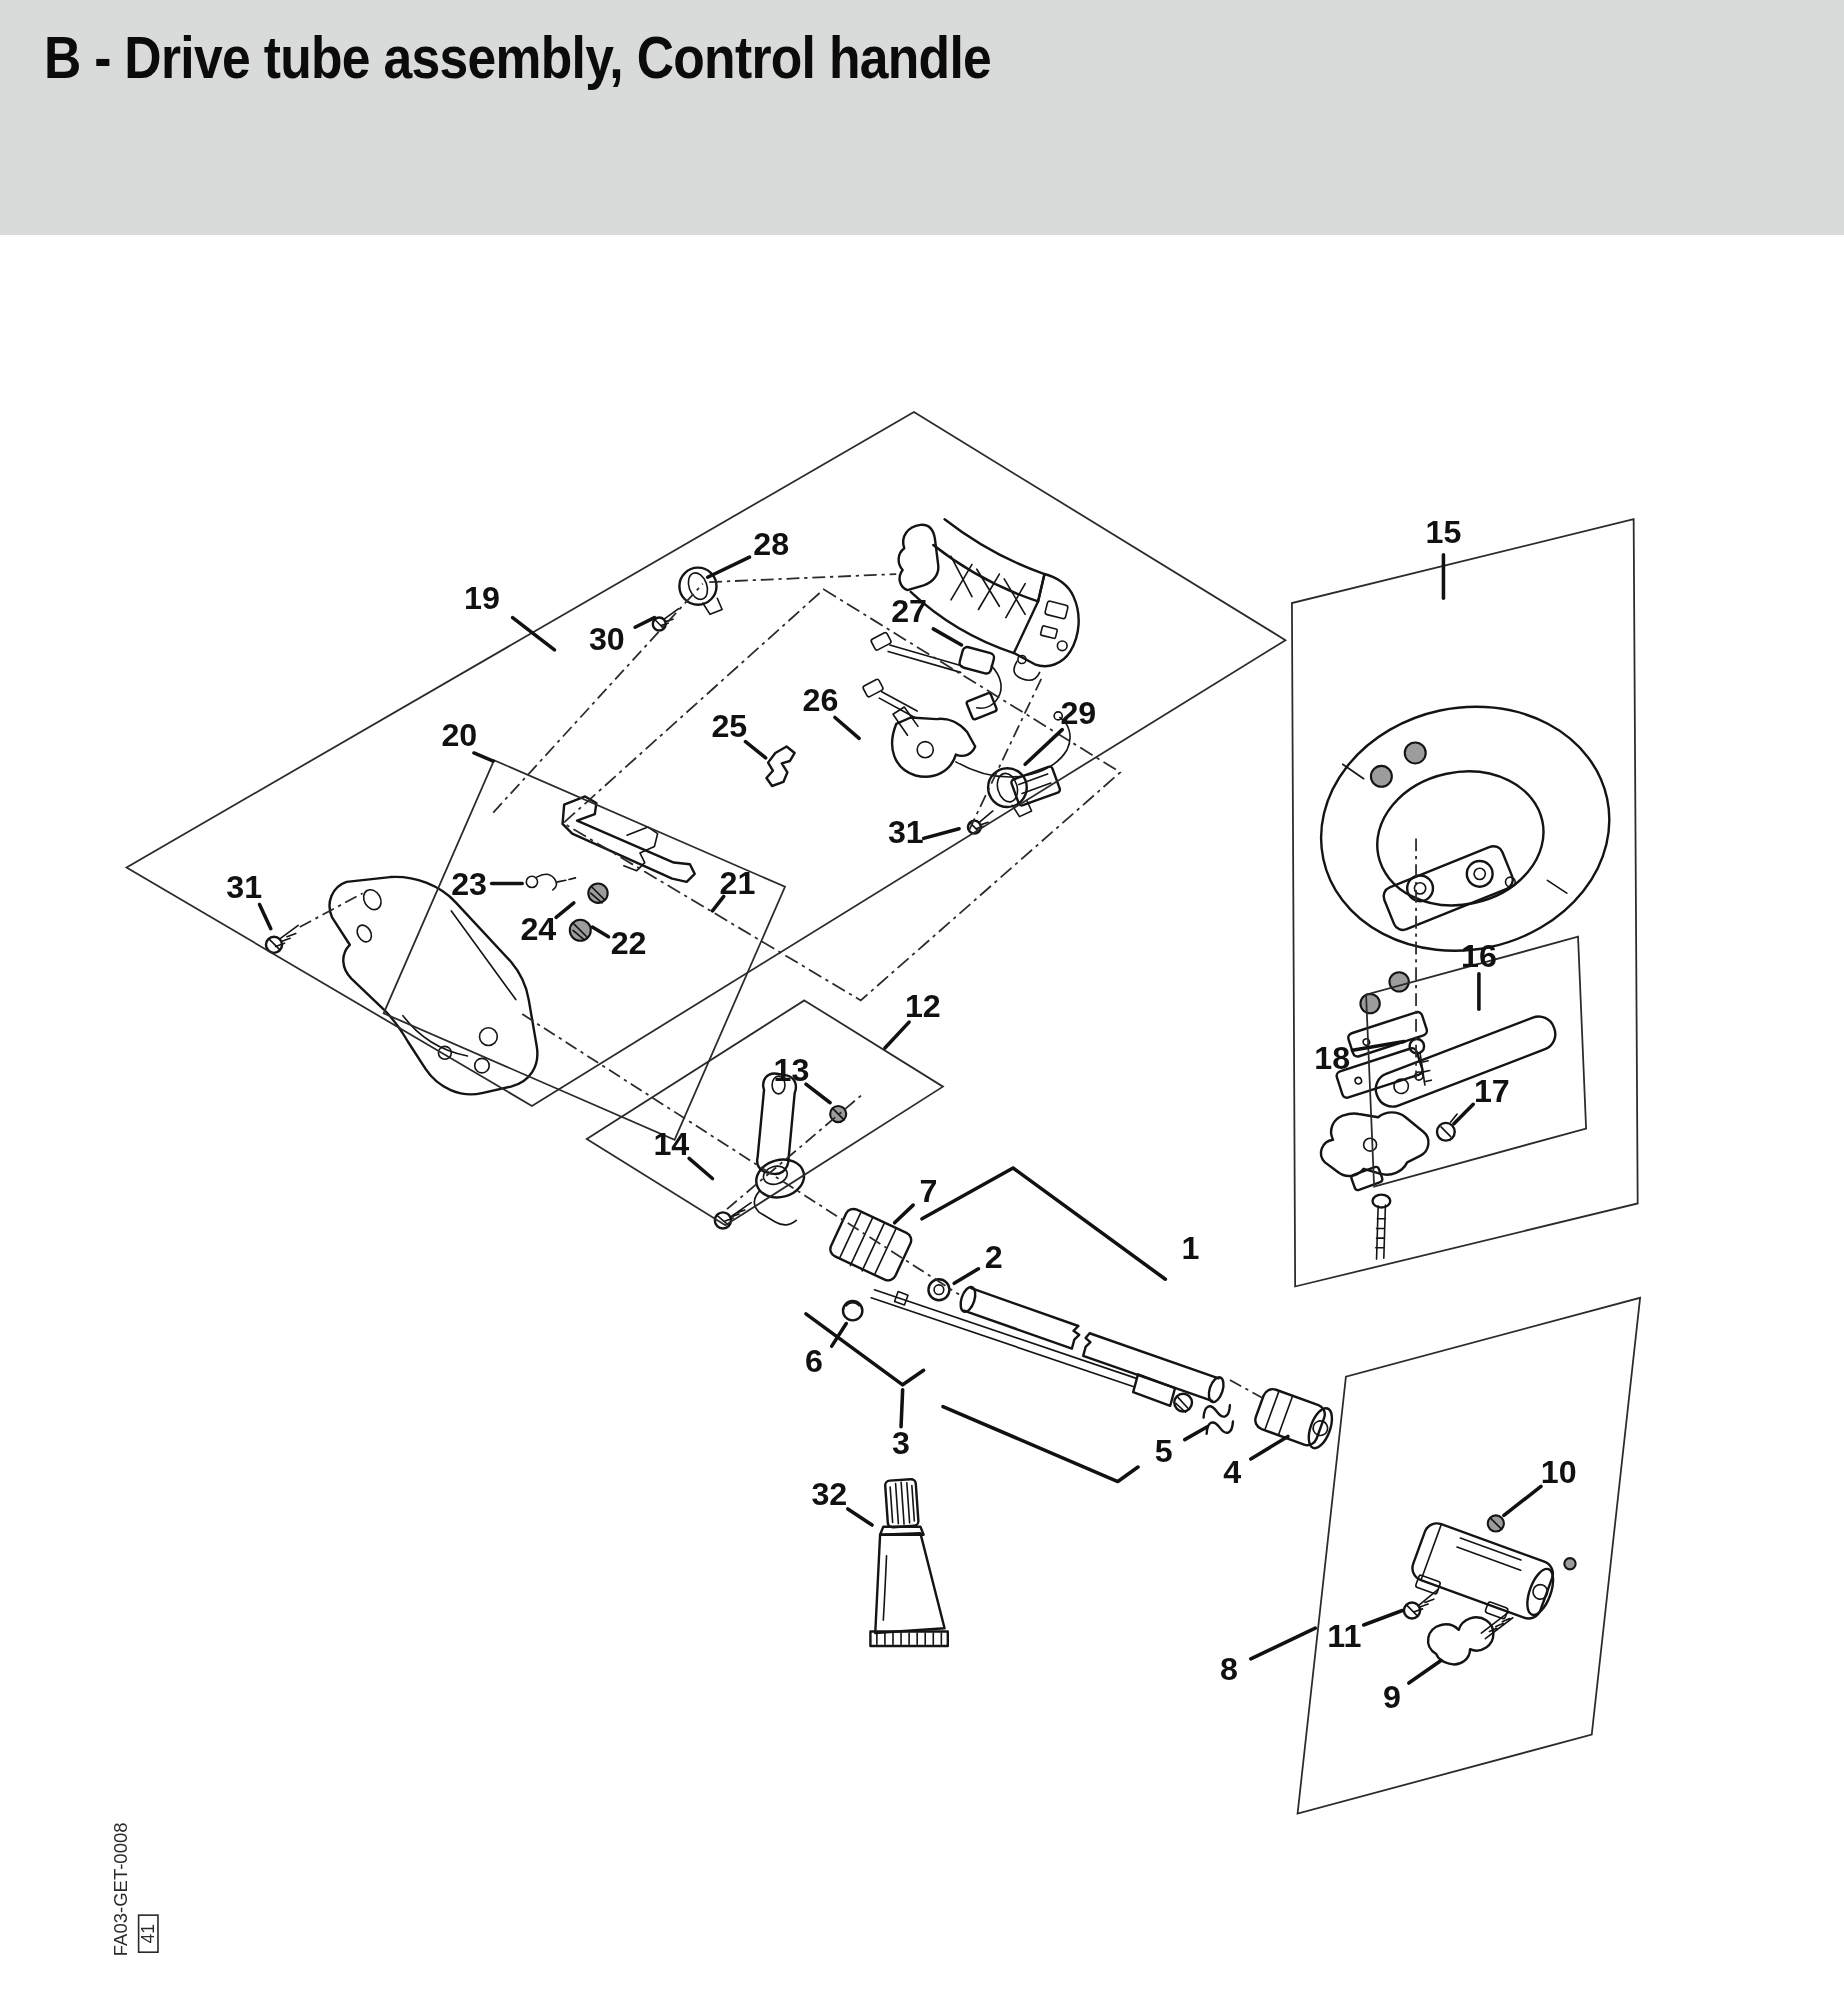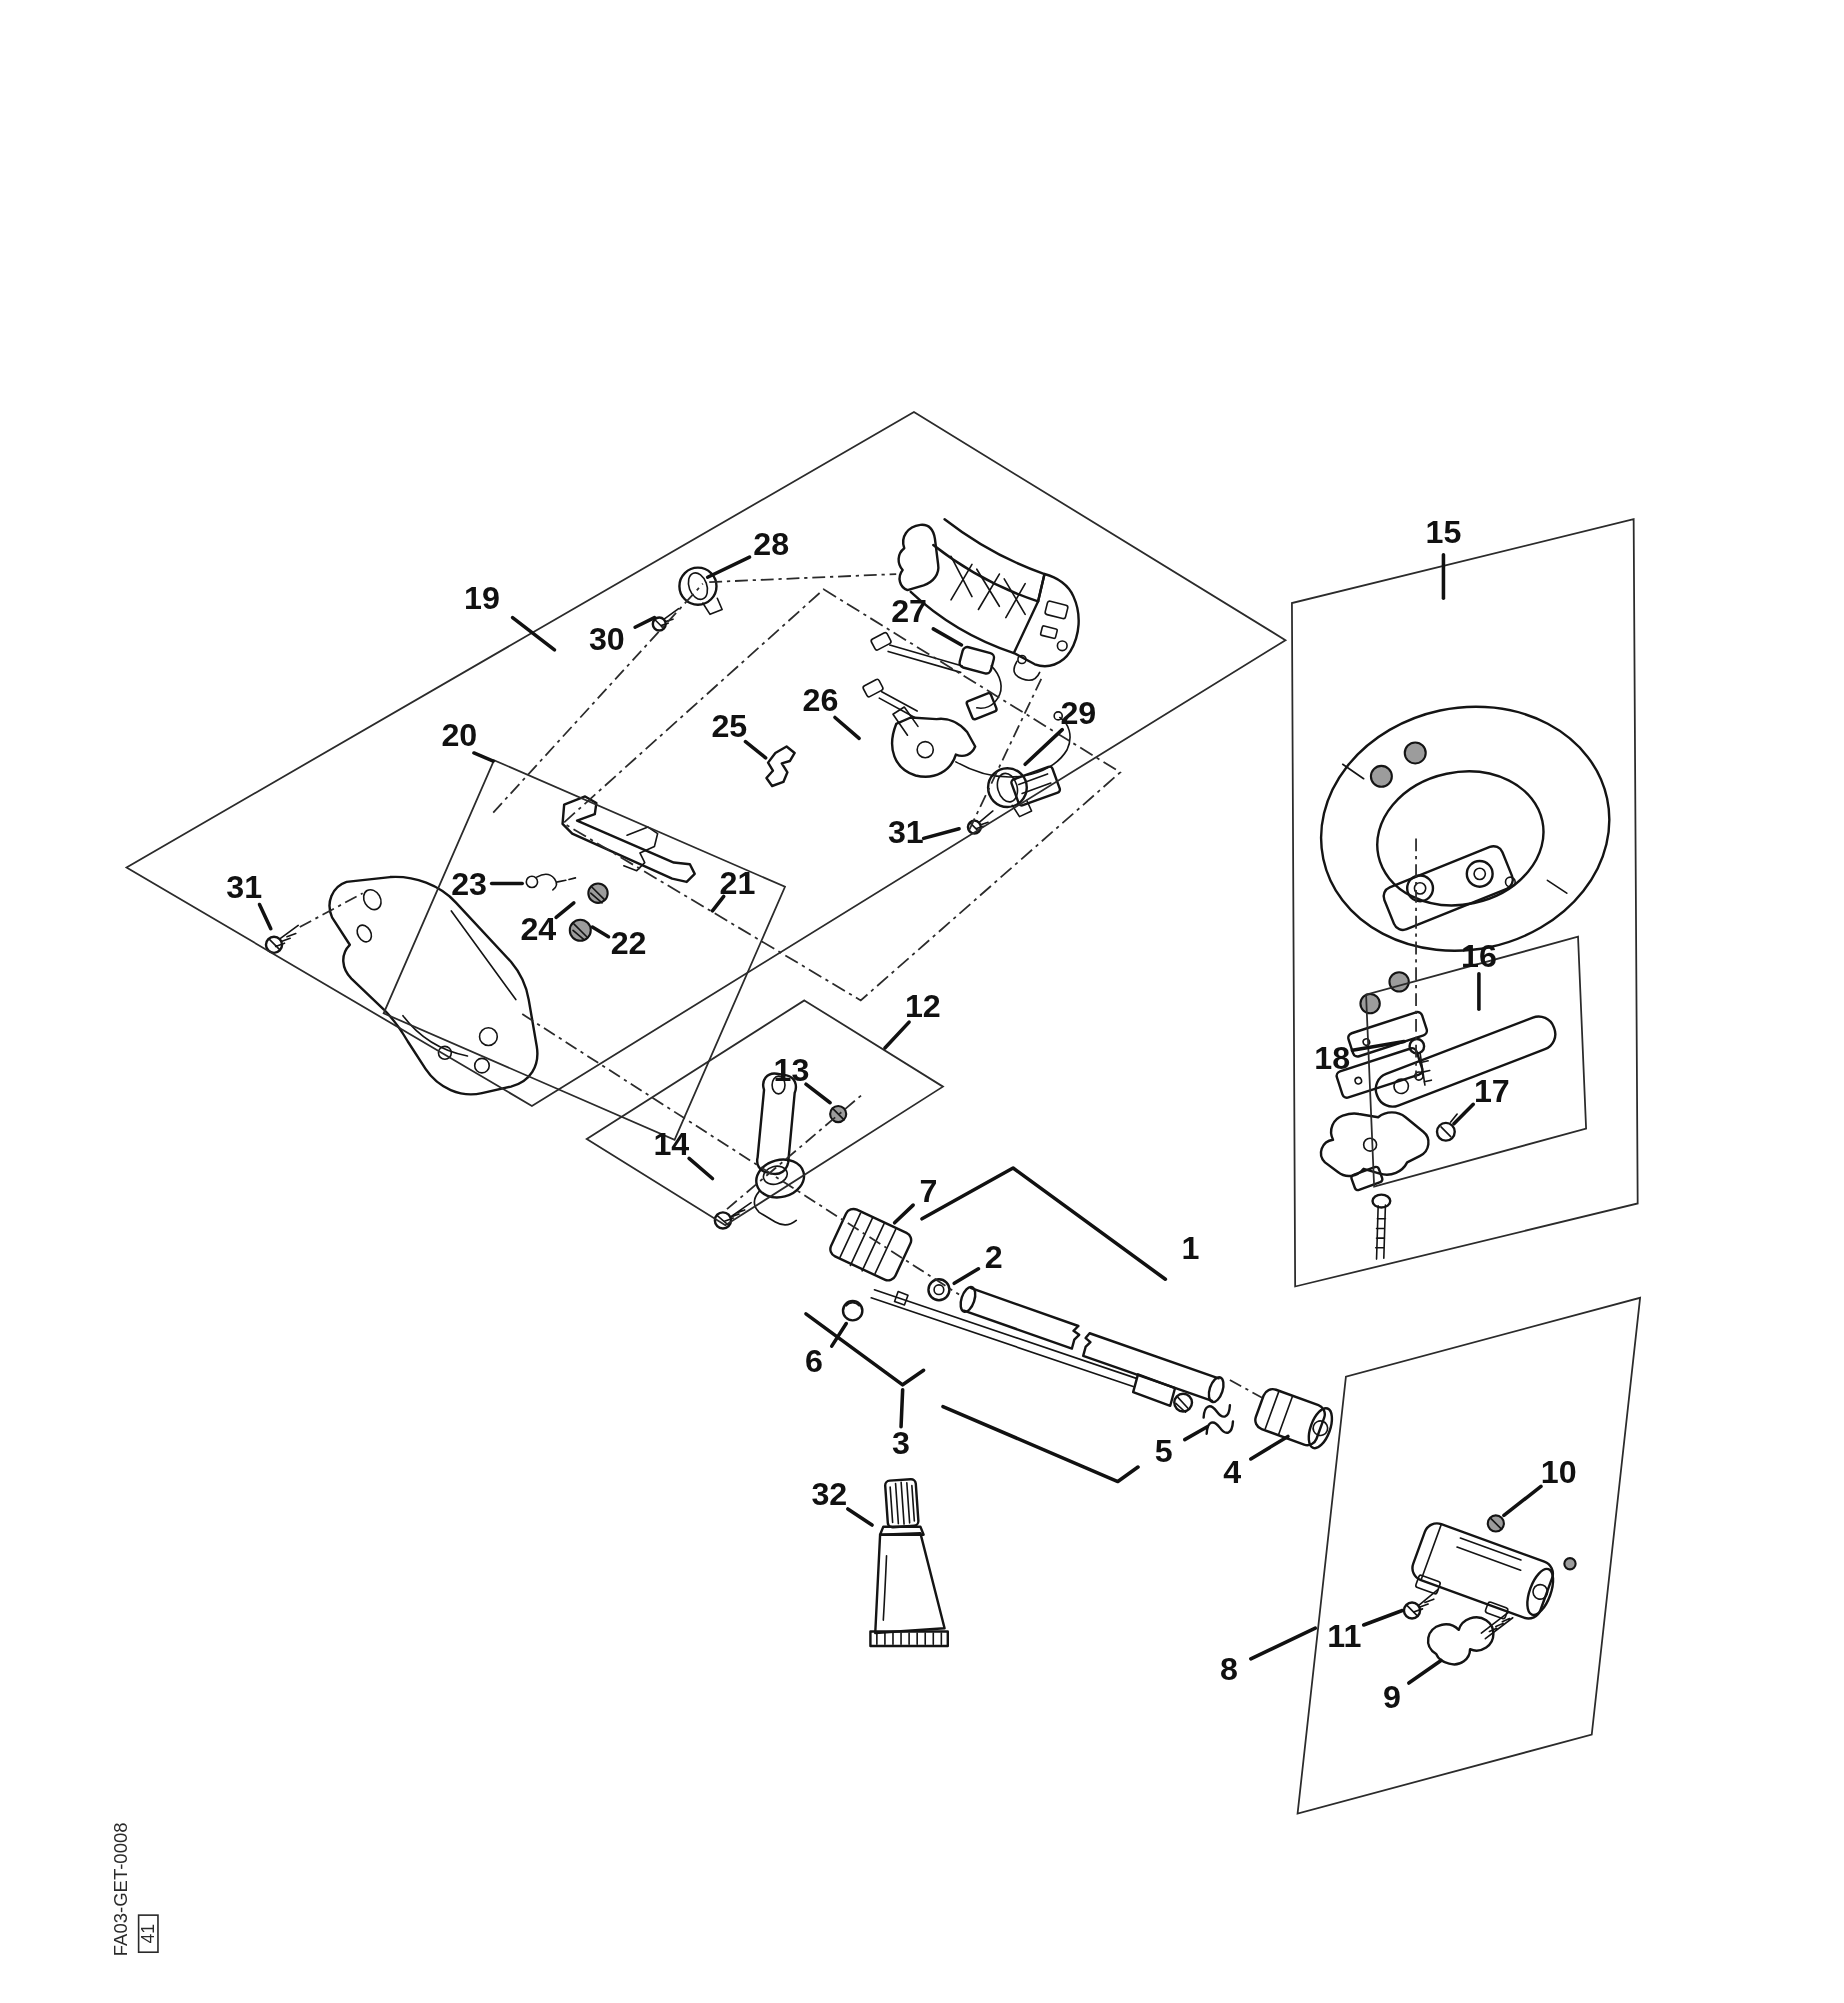--- a/index.html
+++ b/index.html
@@ -18,20 +18,23 @@
   .leader{fill:none;stroke:#111111;stroke-width:4.4;stroke-linecap:round;stroke-linejoin:round;}
   .plabel{font-family:"Liberation Sans",sans-serif;font-size:40px;font-weight:800;fill:#111111;
     text-anchor:middle;dominant-baseline:central;}
   .codetext{font-family:"Liberation Sans",sans-serif;font-size:23px;fill:#2a2a2a;text-anchor:middle;}
   .boxtext{font-family:"Liberation Sans",sans-serif;font-size:22px;fill:#2a2a2a;text-anchor:middle;}
 </style>
 </head>
 <body>
 
 <div class="page">
+  <div class="header-band">
+    <h1 class="page-title">B - Drive tube assembly, Control handle</h1>
+  </div>
 
   <svg class="diagram" width="1844" height="2004" viewBox="0 0 2288 2486" xmlns="http://www.w3.org/2000/svg">
 
     <g id="parts">
 
       <g>
         <path class="part" d="M1142,651 C1126,653 1117,666 1122,680 C1113,687 1113,699 1120,707 C1113,716 1116,728 1126,732 L1146,726 C1158,722 1166,712 1164,700 L1160,668 C1158,656 1152,650 1142,651 Z"></path>
         <path class="part" d="M1158,676 C1196,706 1240,730 1288,746 L1296,712 C1250,696 1208,672 1172,644"></path>
         <path class="part" d="M1130,734 C1166,768 1210,794 1258,810 L1288,746"></path>
         <path class="part" d="M1288,746 L1296,712 C1312,716 1326,726 1332,740 C1342,762 1340,788 1328,808 C1318,824 1300,830 1284,824 L1258,810"></path>

